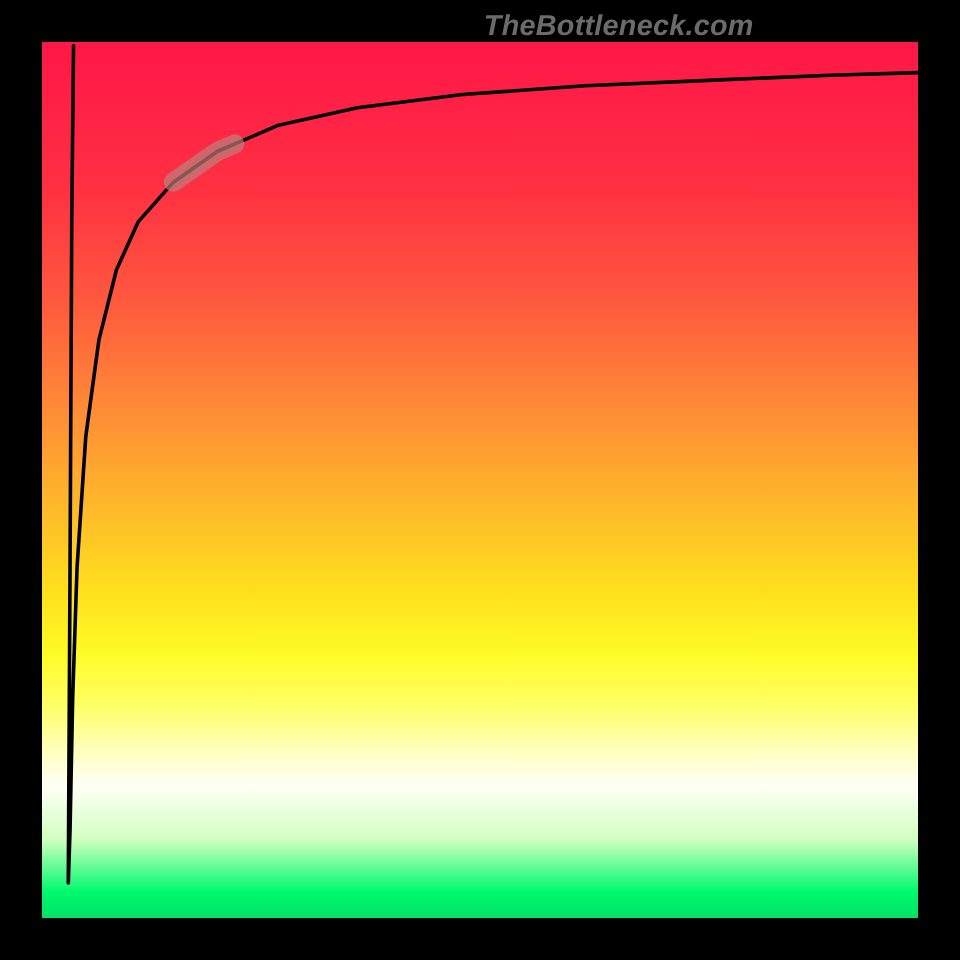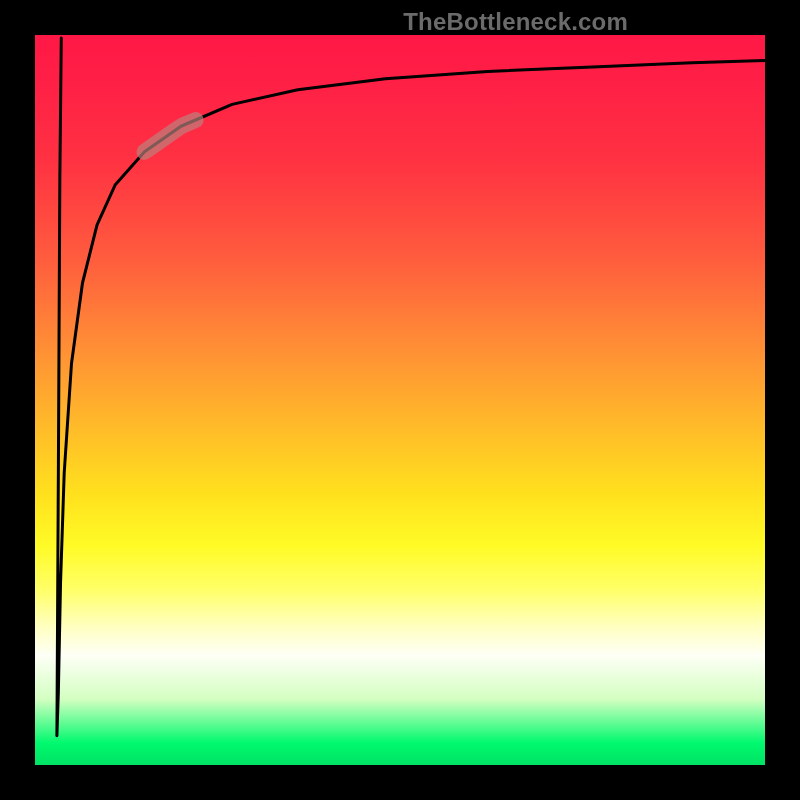--- a/index.html
+++ b/index.html
@@ -10,20 +10,21 @@
     background: #000;
     overflow: hidden;
   }
   .frame {
     position: absolute;
     left: 0;
     top: 0;
     width: 640px;
     height: 800px;
     background: #000;
+    font-style: italic;
   }
   .plot-area {
     position: absolute;
     left: 35px;
     top: 35px;
     width: 730px;
     height: 730px;
     overflow: hidden;
   }
   .gradient {

